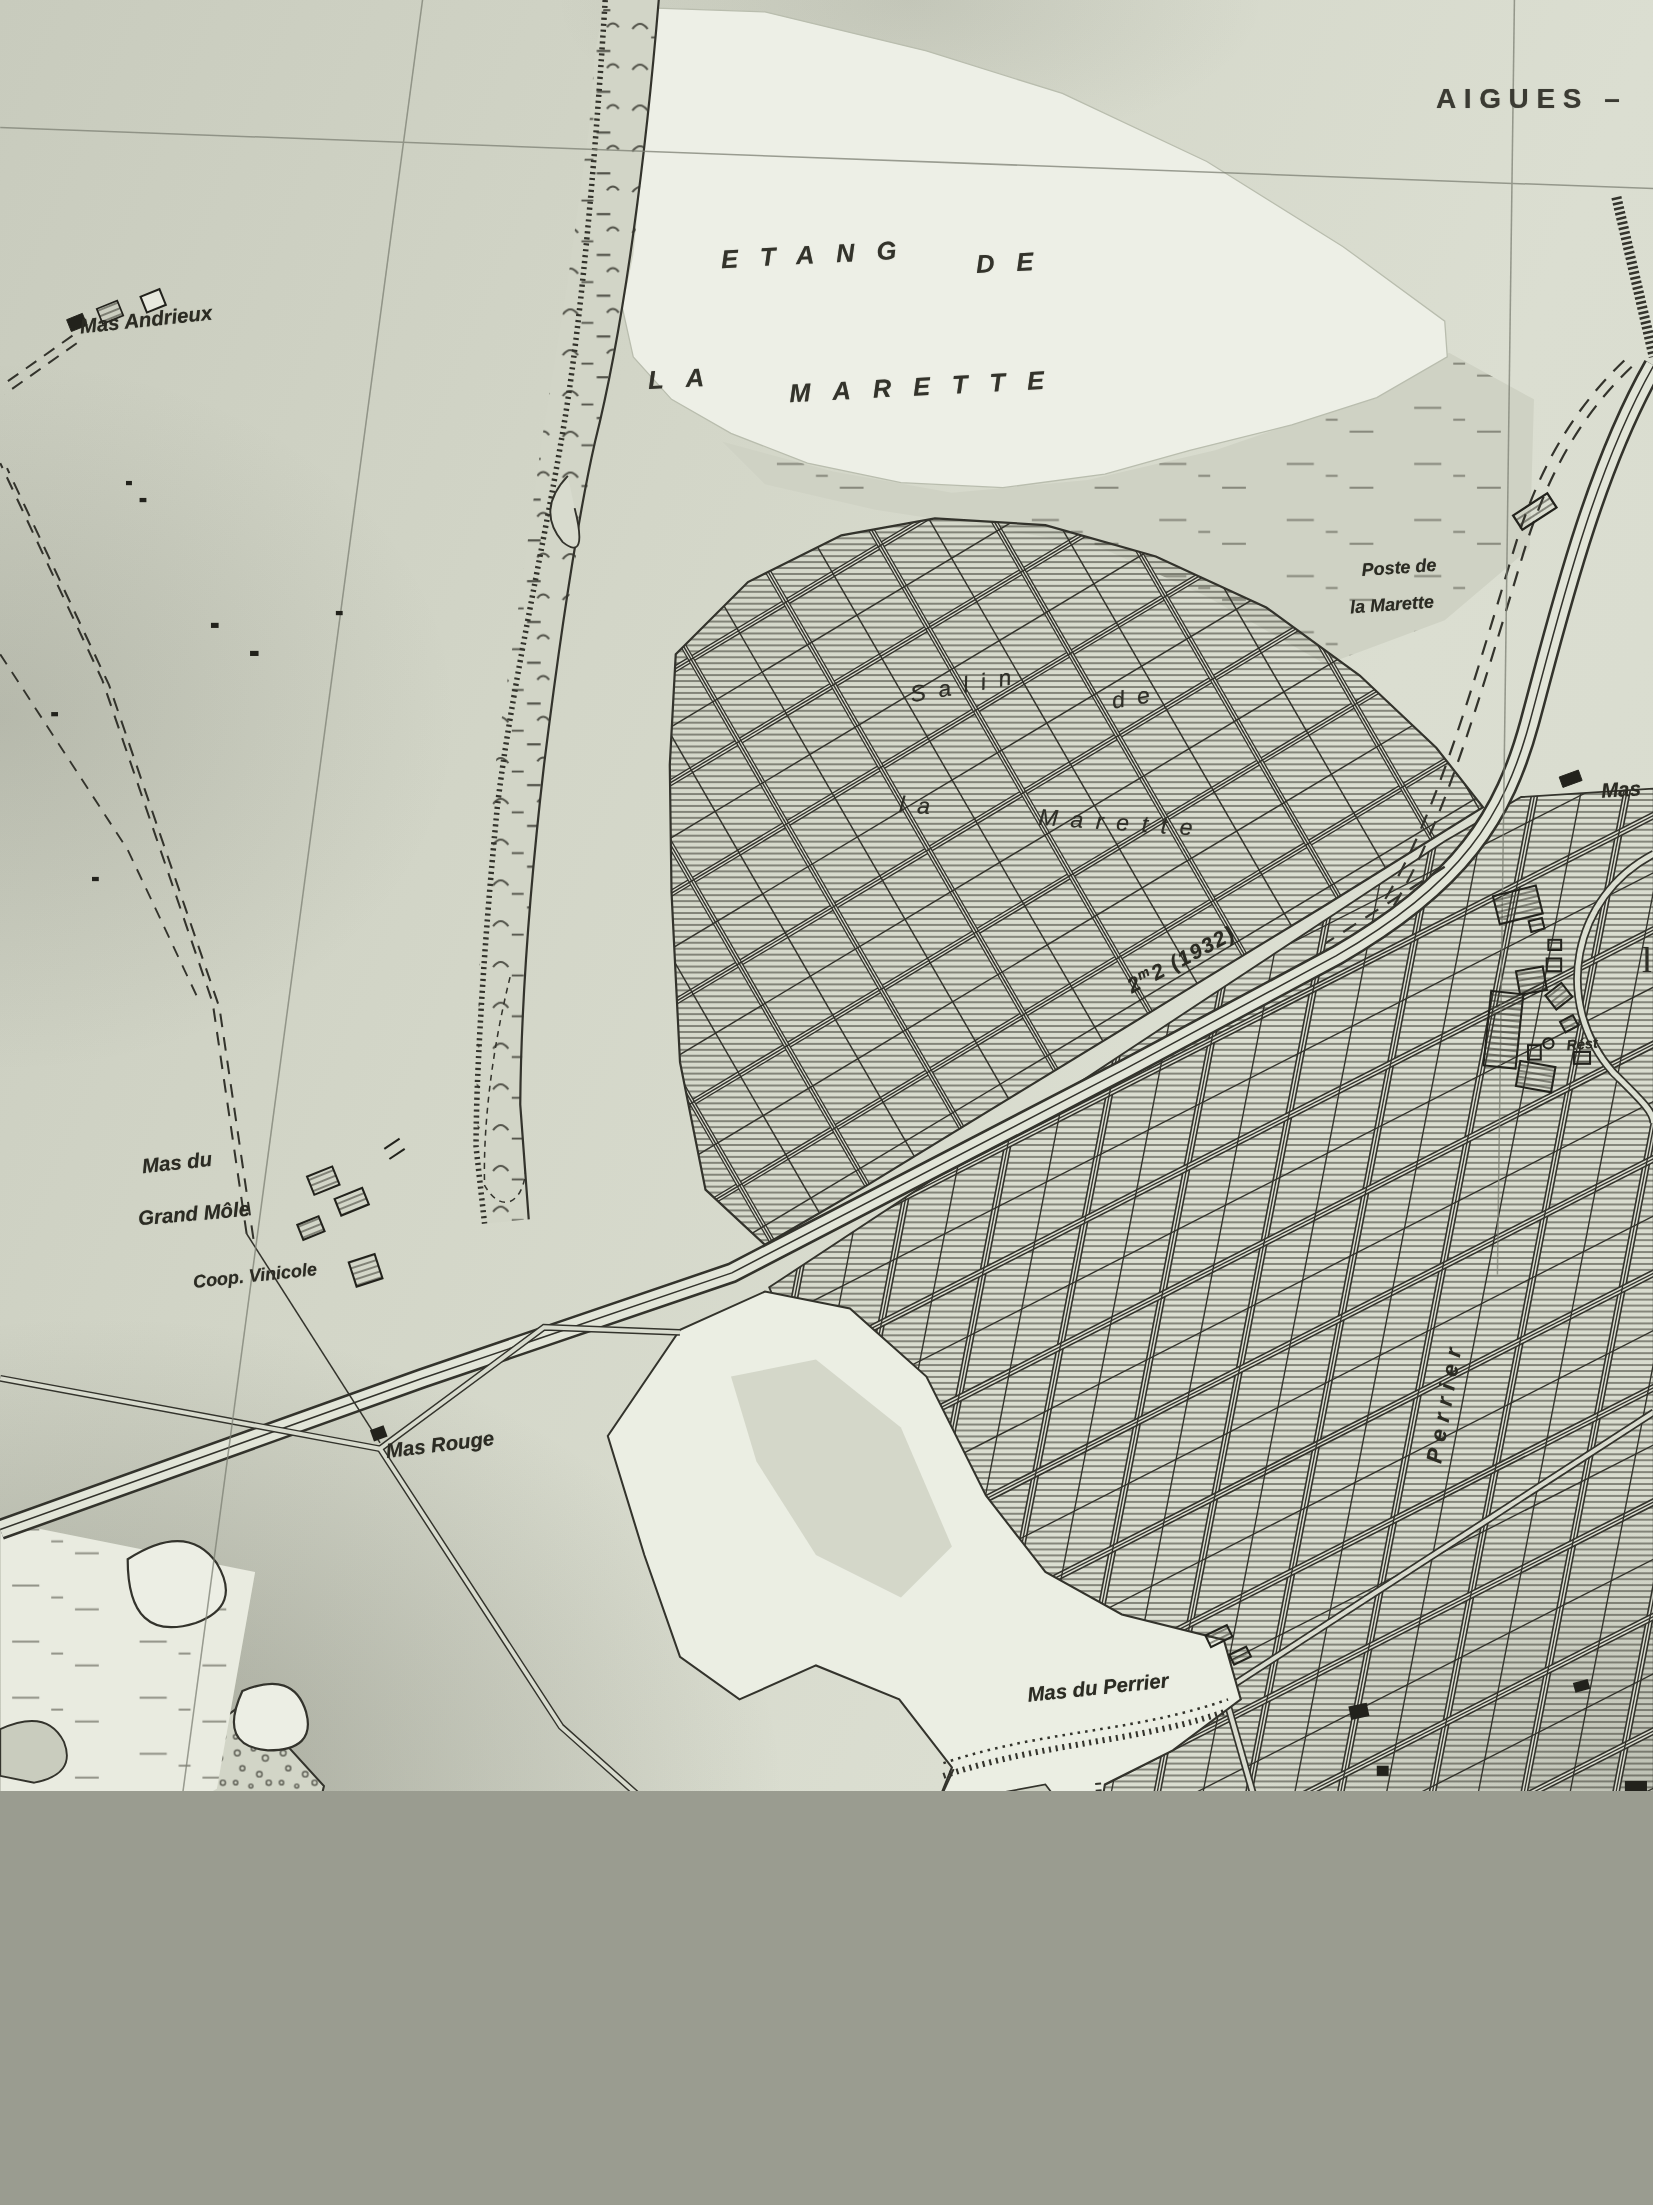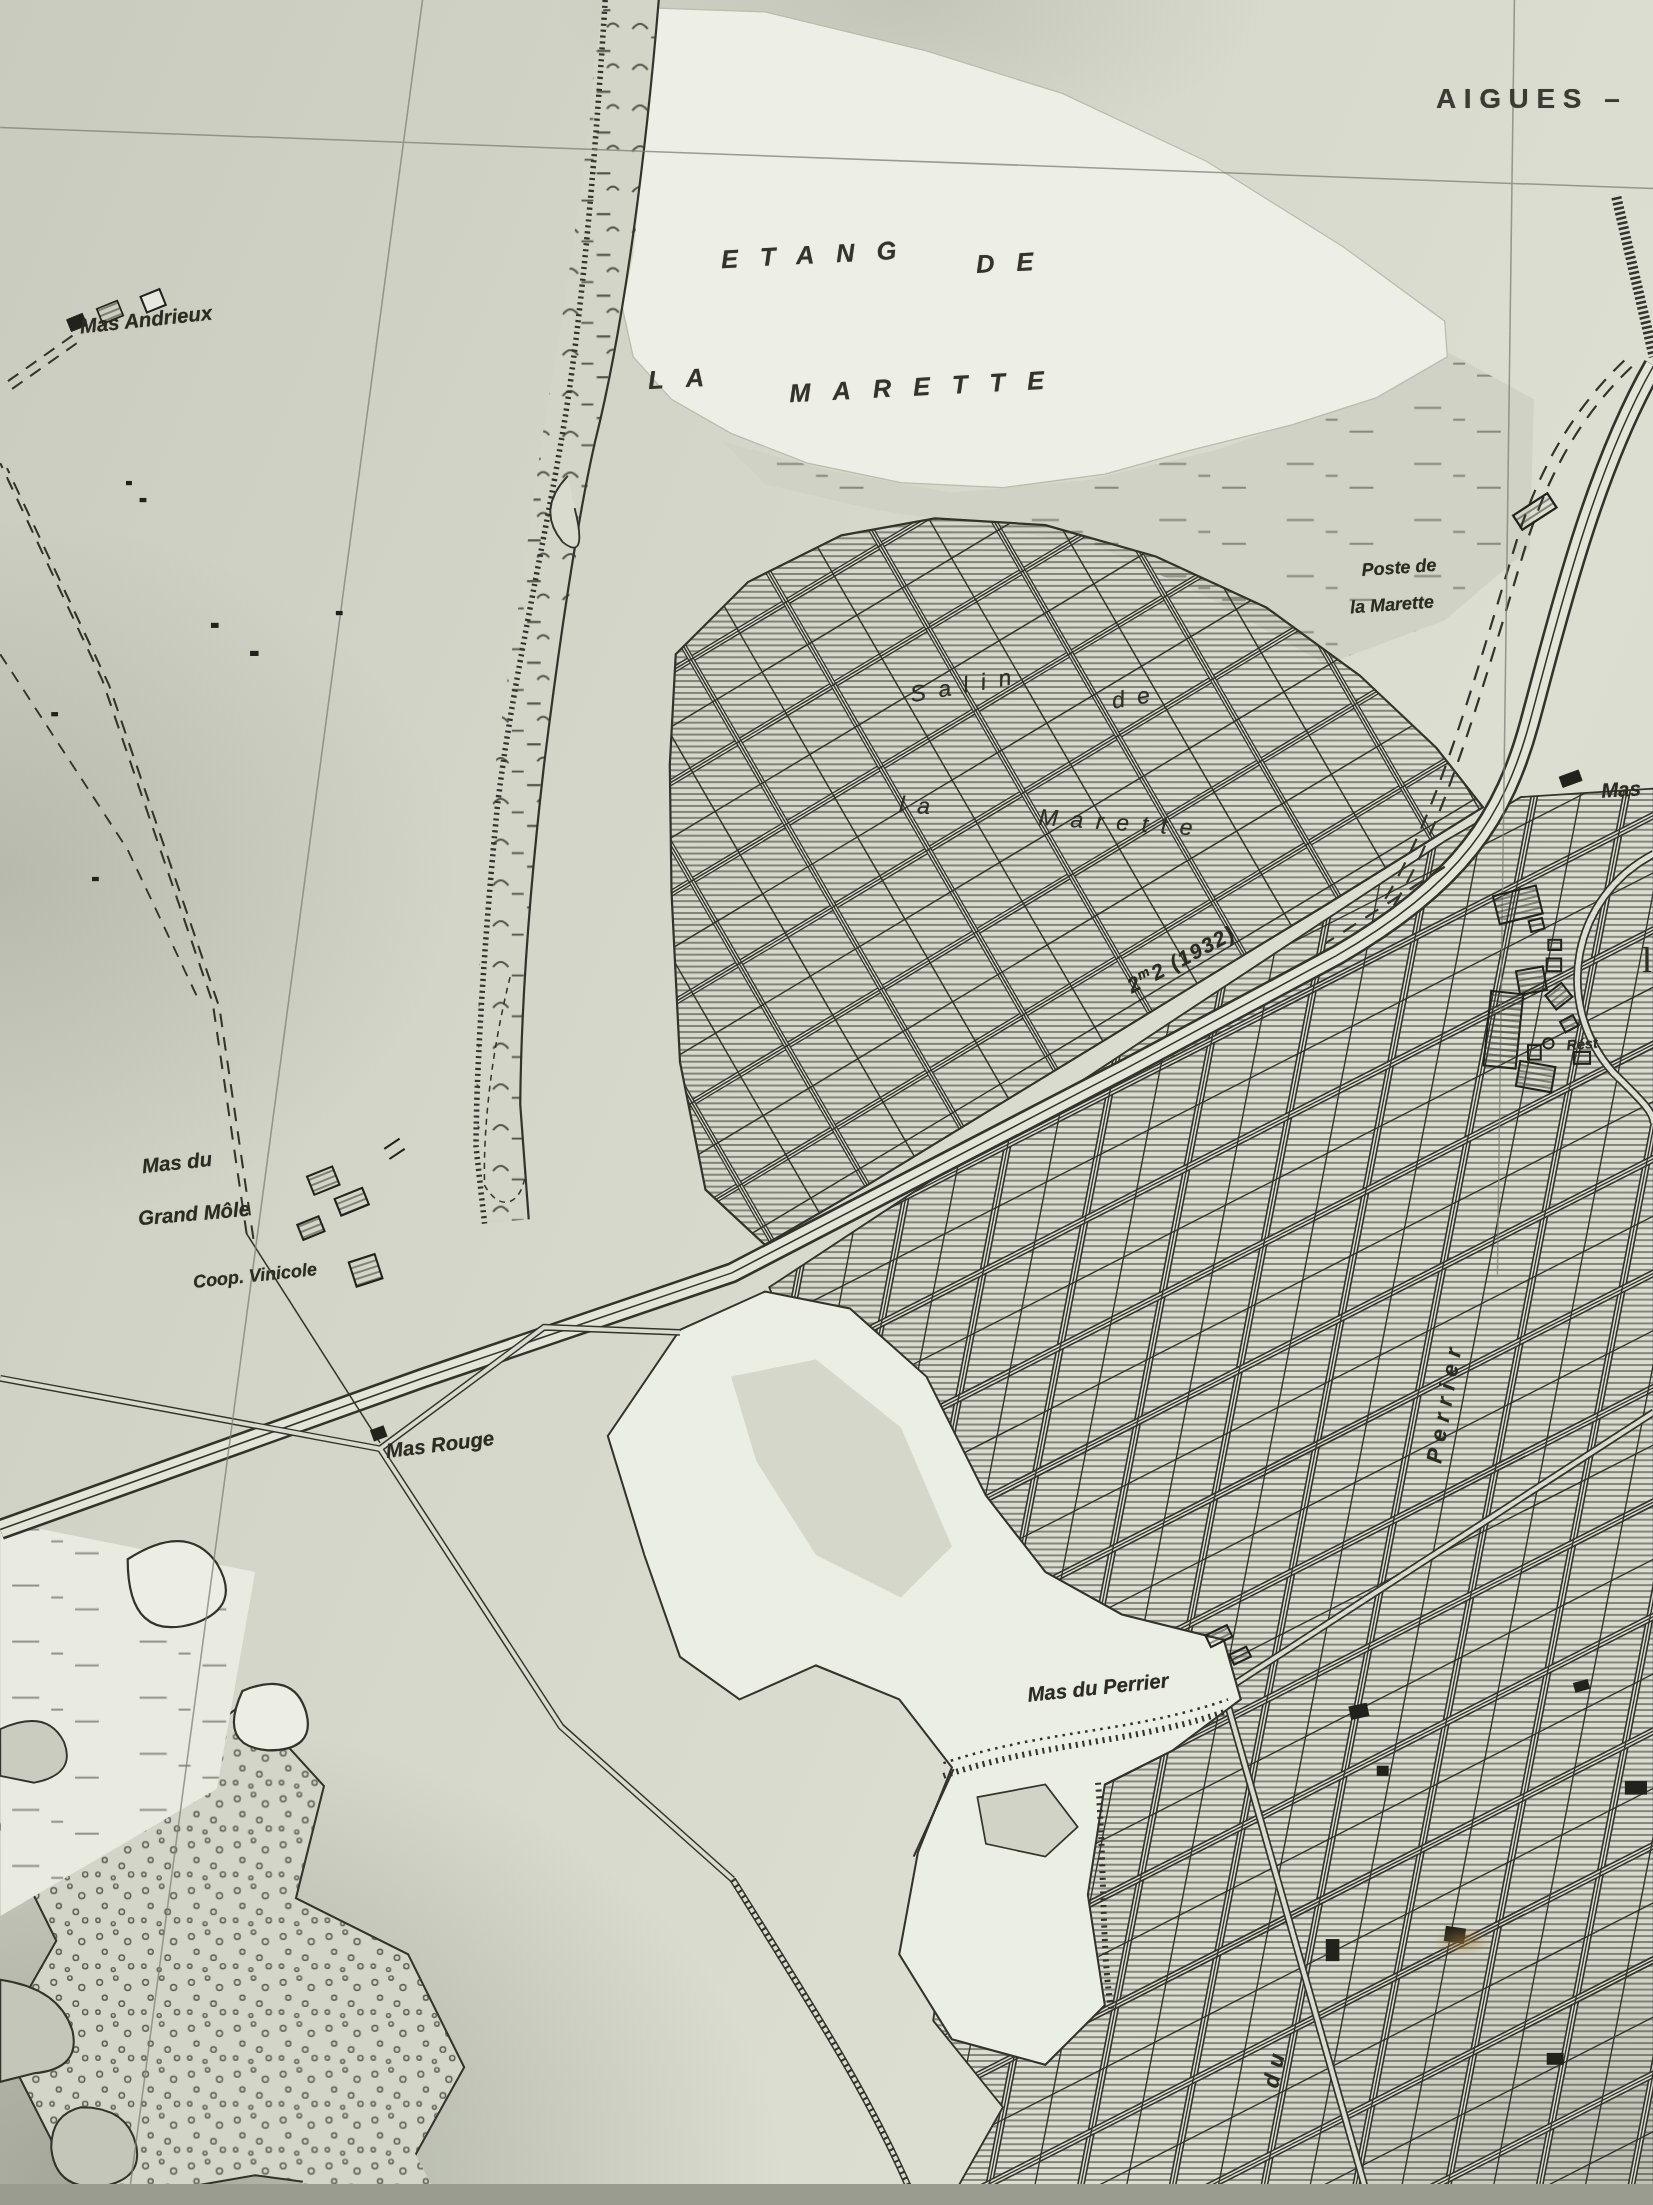--- a/index.html
+++ b/index.html
@@ -1,16 +1,16 @@
 <!DOCTYPE html>
 <html style="font-size:13.6px"><head>
 <meta charset="utf-8">
 <style>
   html,body{margin:0;padding:0;background:#9a9c90;}
-  .photo{position:relative;width:1654px;height:2184px;overflow:hidden;
+  .photo{position:relative;width:1654px;height:1791px;overflow:hidden;
     font-family:"Liberation Sans",sans-serif;}
   .paper{position:absolute;inset:0;
     background:
       radial-gradient(1105px 765px at 6% 100%, rgba(50,52,42,.30), transparent 62%),
       radial-gradient(765px 595px at 0% 40%, rgba(50,52,42,.14), transparent 60%),
       radial-gradient(765px 510px at 100% 100%, rgba(50,52,42,.16), transparent 60%),
       radial-gradient(595px 255px at 55% 0%, rgba(50,52,42,.10), transparent 60%),
       linear-gradient(112deg,#c8cbbd 0%,#d3d6c8 36%,#dbded1 70%,#d8dbce 100%);}
   svg{position:absolute;inset:0;}
   .stain{position:absolute;left:1433px;top:1927px;width:59px;height:29px;border-radius:50%;

